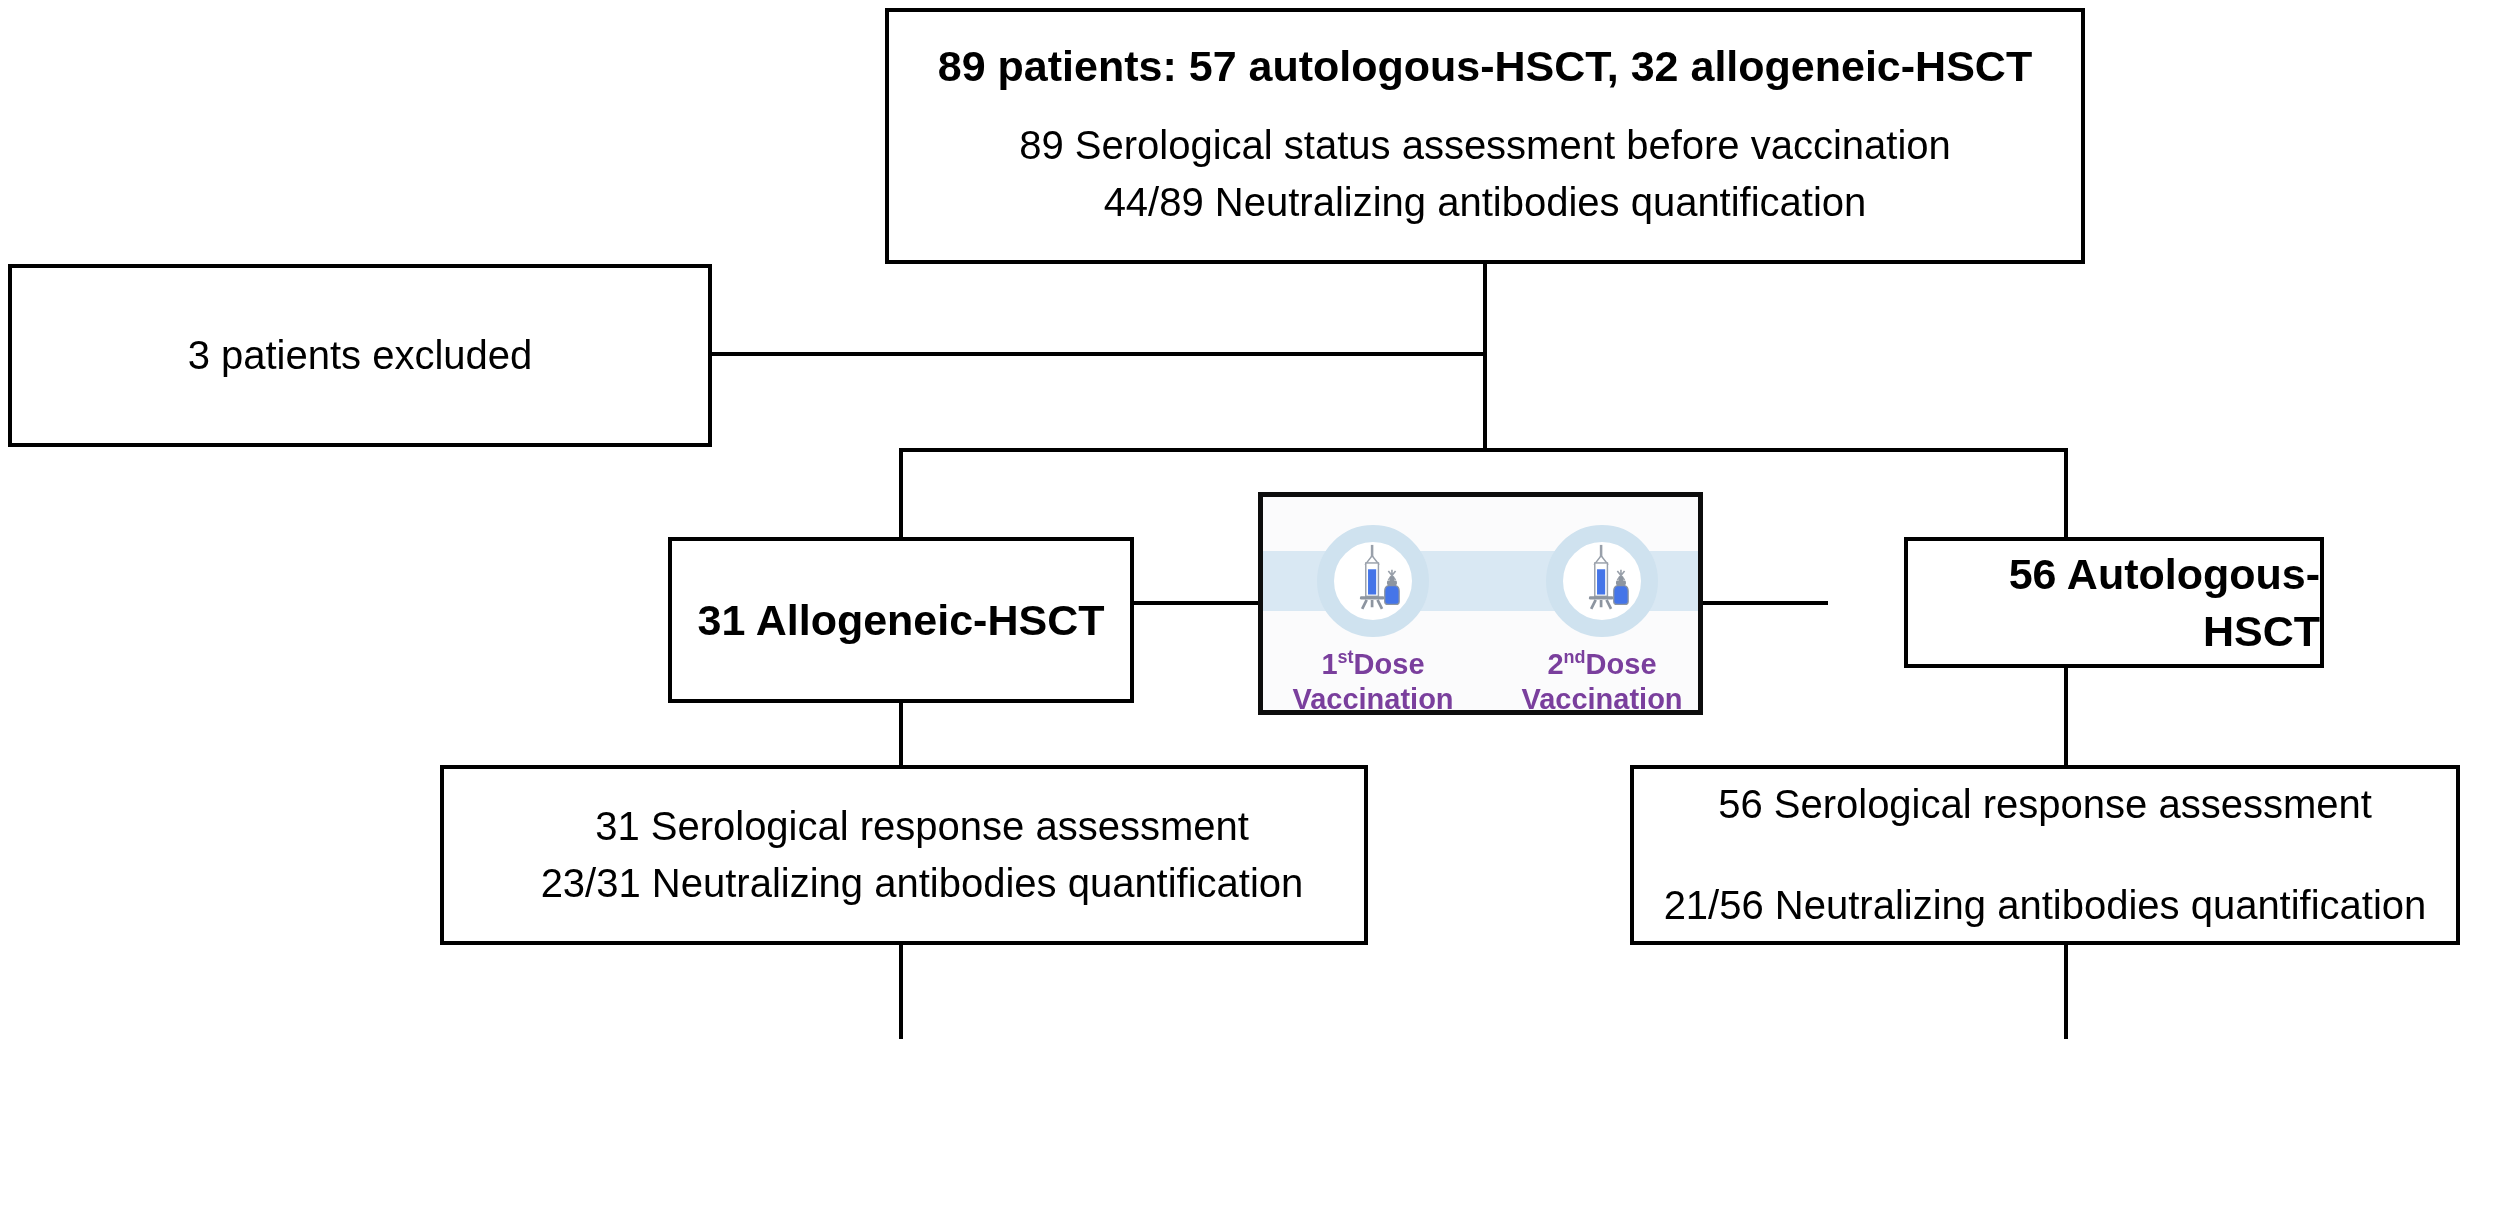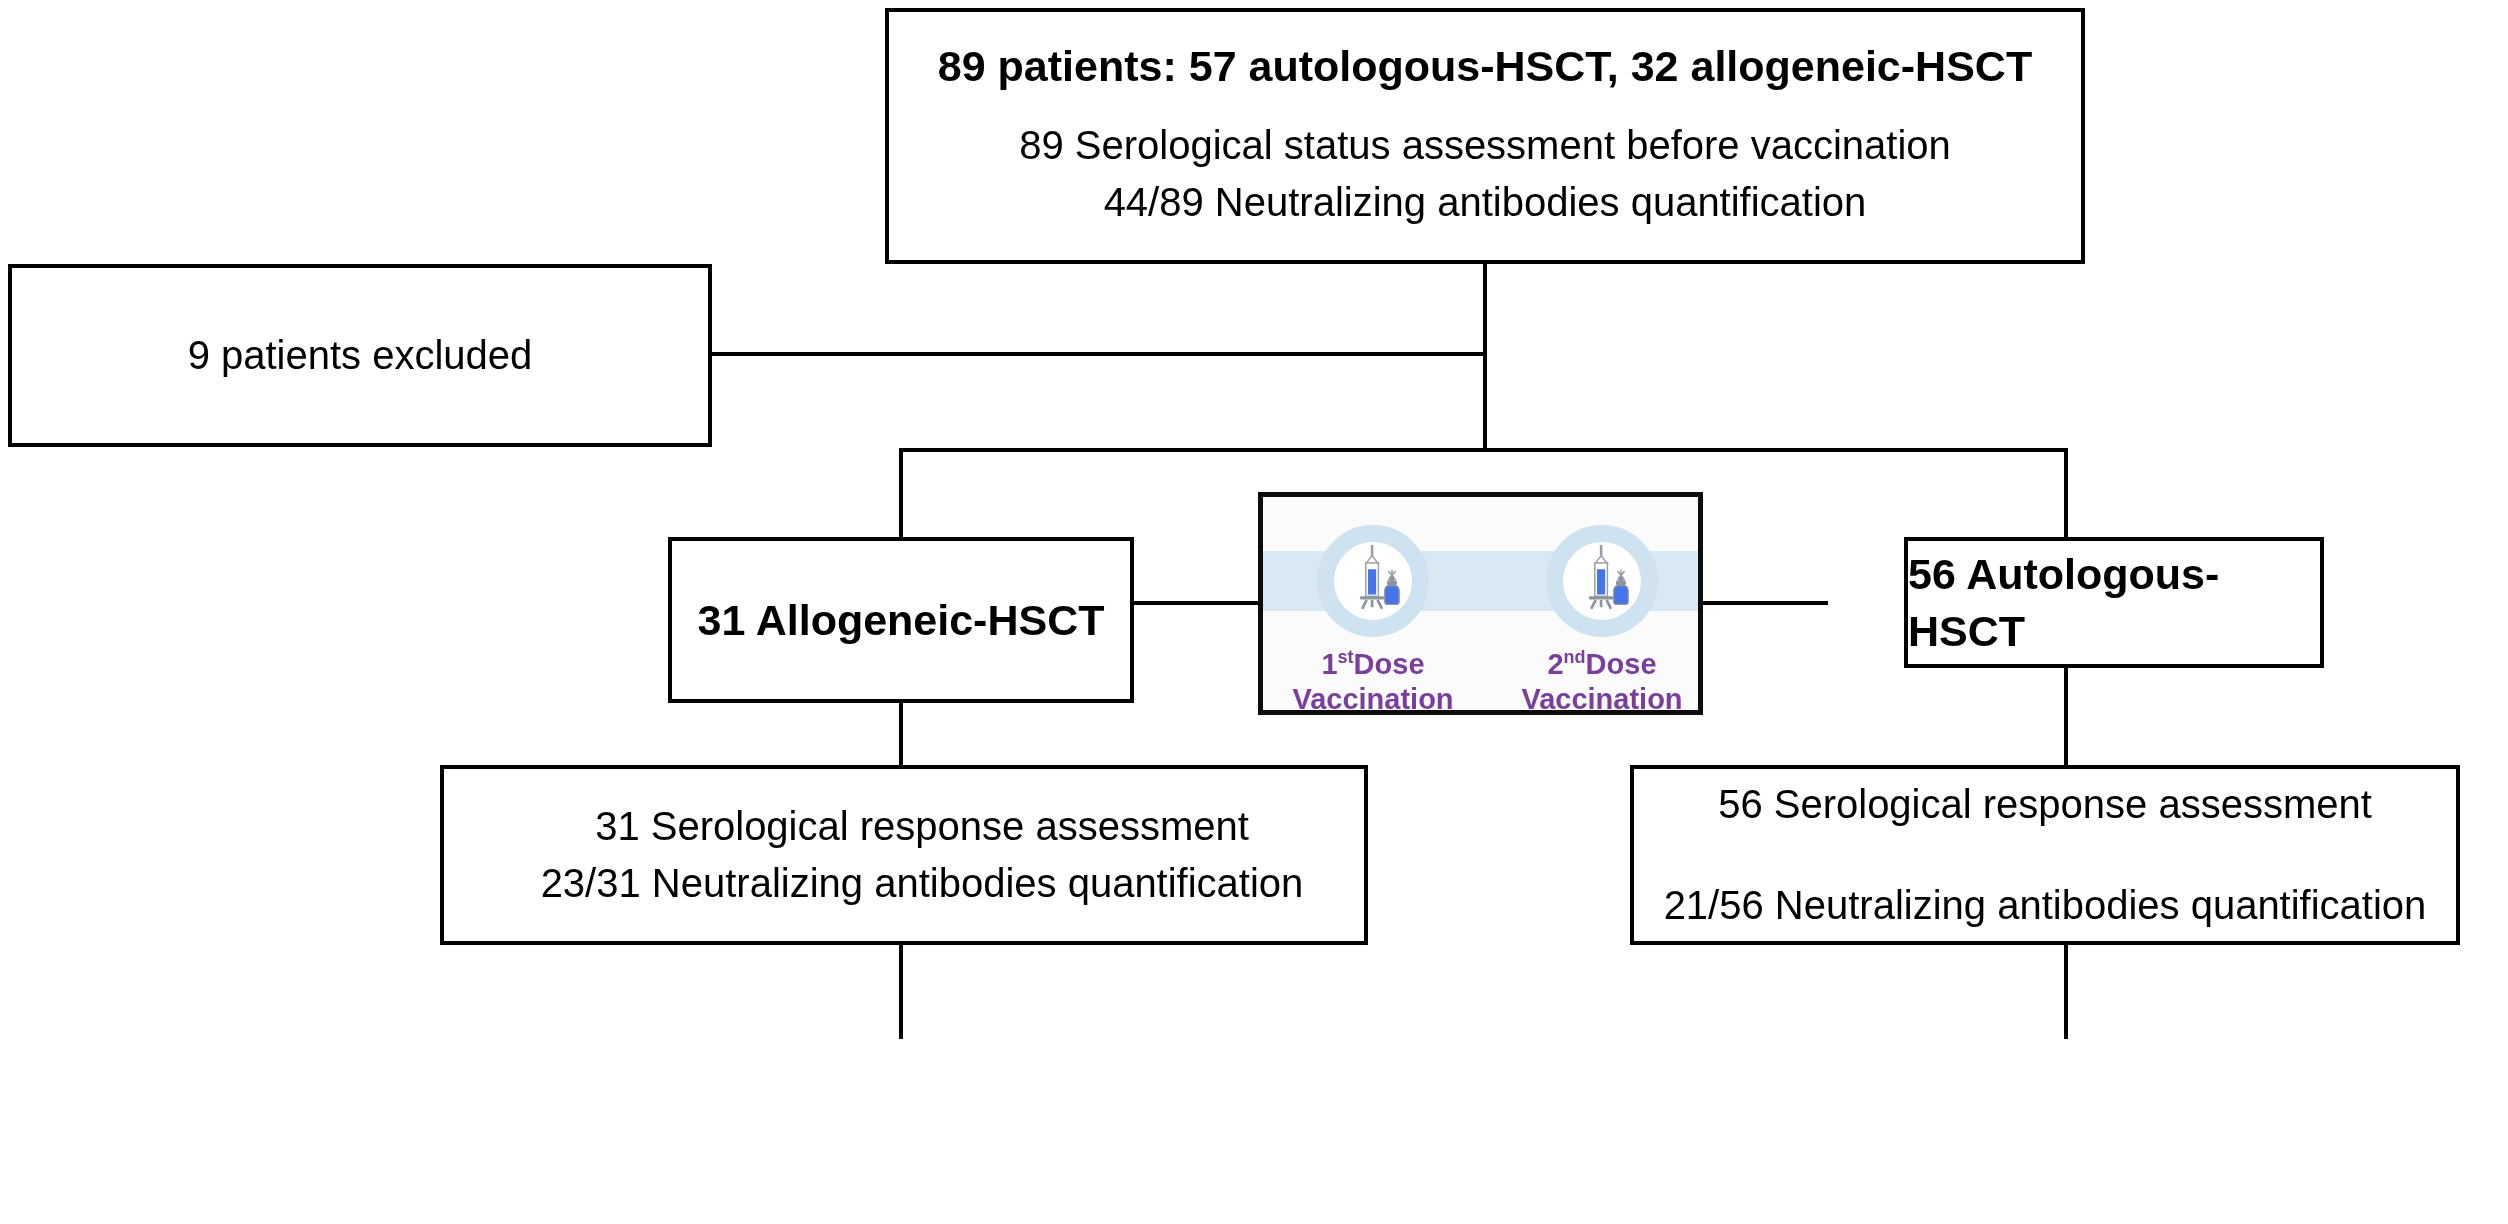--- a/index.html
+++ b/index.html
@@ -18,21 +18,21 @@
   }
   .box {
     position: absolute;
     background: var(--box-bg, #ffffff);
     border: 4px solid var(--box-border, #000000);
     box-sizing: border-box;
     display: flex;
     flex-direction: column;
     align-items: center;
     justify-content: center;
-    text-align: left;
+    text-align: right;
     font-size: 40px;
     line-height: 57px;
     z-index: 2;
   }
   .box .title {
     font-weight: bold;
     font-size: 43px;
     line-height: 50px;
   }
   .box-top .title { margin-bottom: 26px; }
@@ -113,21 +113,21 @@
   <div class="conn" style="left:899px; top:942px; width:4px; height:97px;"></div>
   <div class="conn" style="left:2064px; top:942px; width:4px; height:97px;"></div>
 
   <div class="box box-top" style="left:885px; top:8px; width:1200px; height:256px;">
     <div class="title">89 patients: 57 autologous-HSCT, 32 allogeneic-HSCT</div>
     <div>89 Serological status assessment before vaccination</div>
     <div>44/89 Neutralizing antibodies quantification</div>
   </div>
 
   <div class="box" style="left:8px; top:264px; width:704px; height:183px;">
-    <div>9 patients excluded</div>
+    <div>3 patients excluded</div>
   </div>
 
   <div class="box" style="left:668px; top:537px; width:466px; height:166px;">
     <div class="hsct-label">31 Allogeneic-HSCT</div>
   </div>
 
   <div class="vaccine-panel">
     <div class="vax-band"></div>
 
     <div class="vax-ring vax-ring-1">

